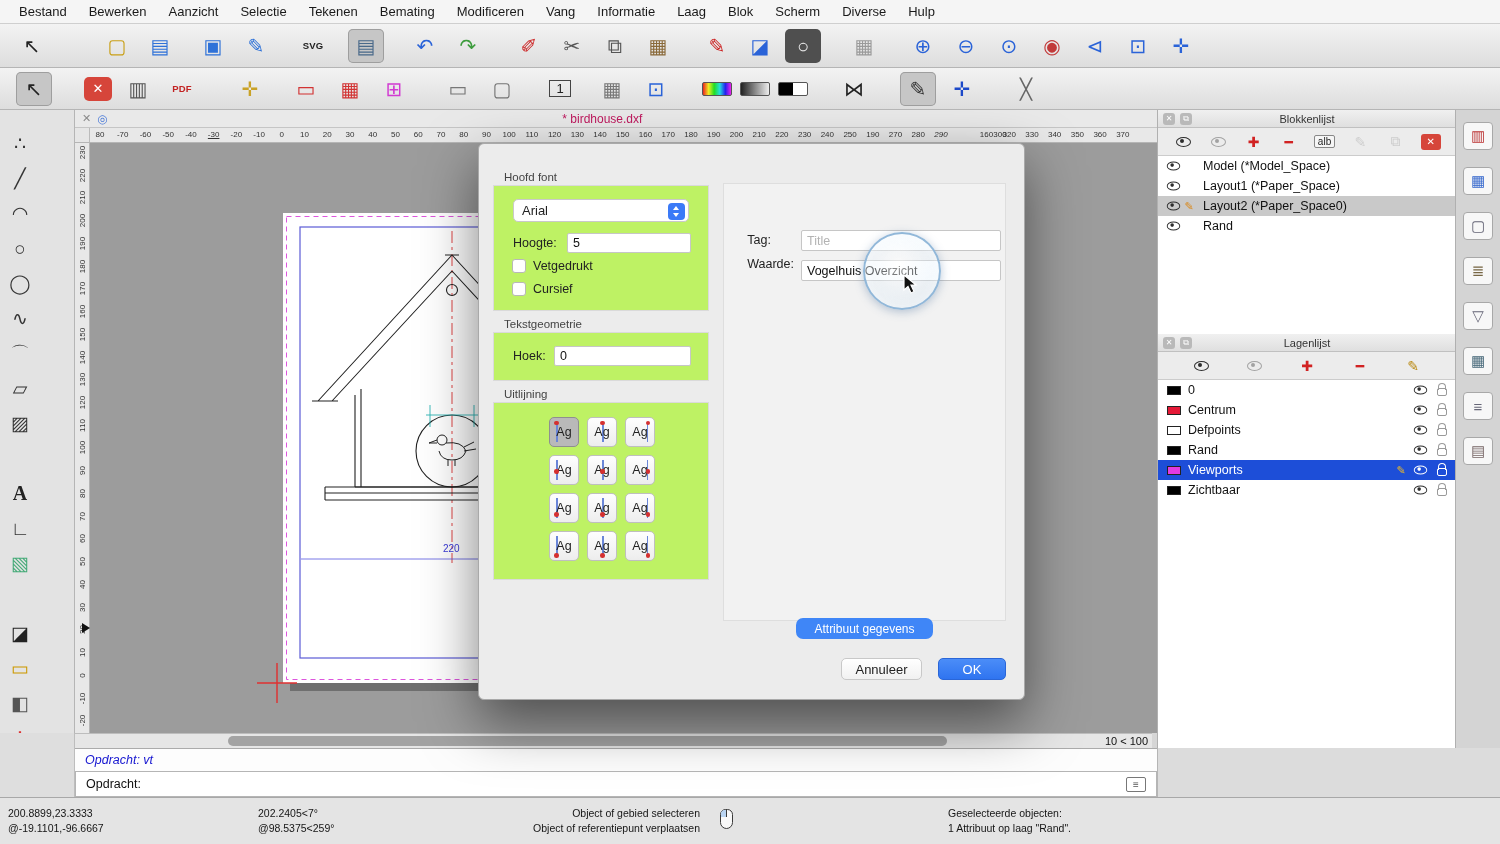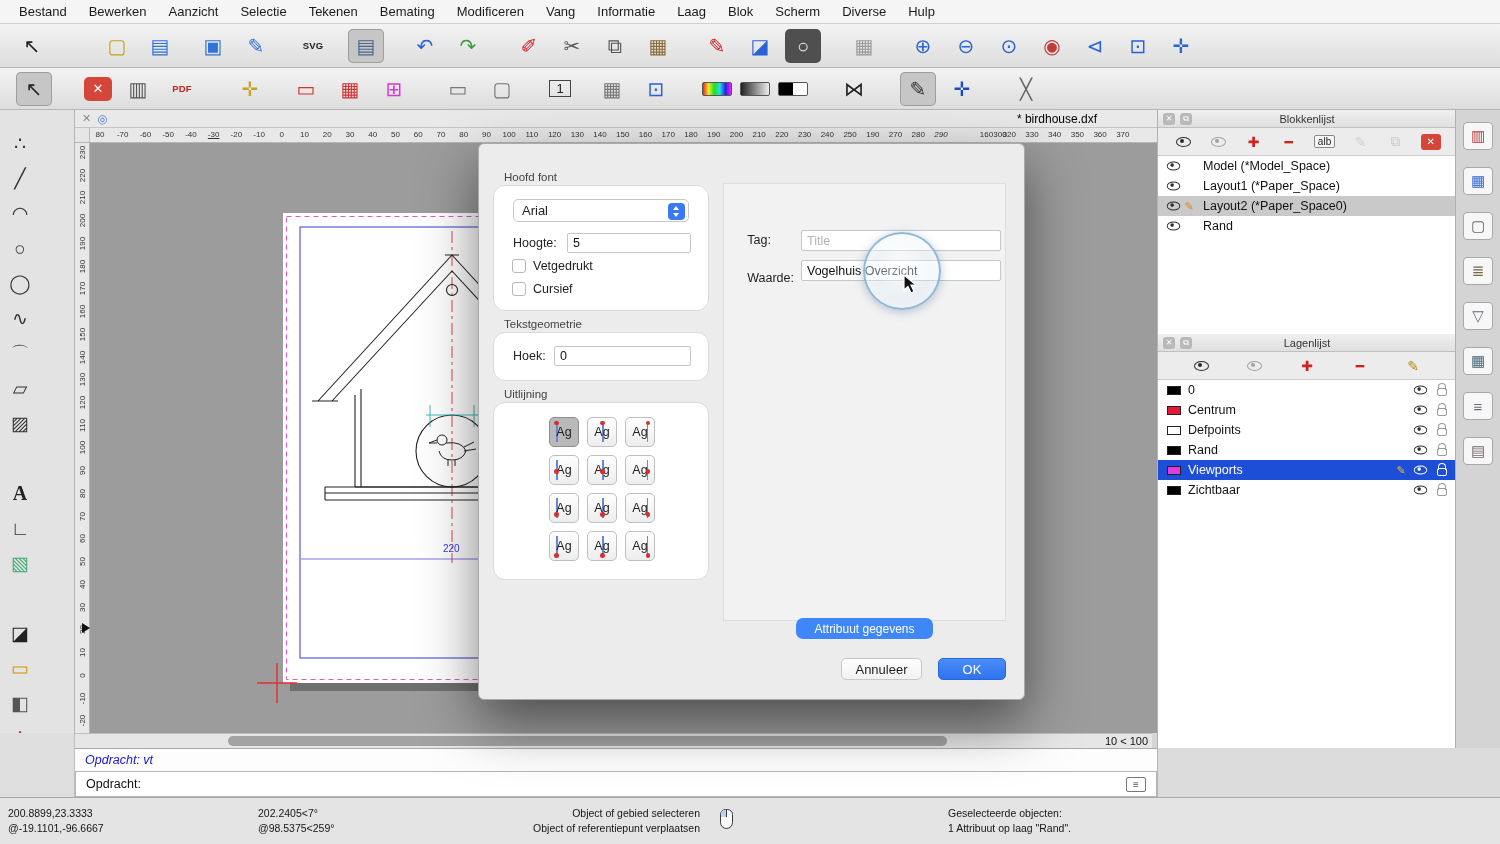--- a/index.html
+++ b/index.html
@@ -26,21 +26,21 @@
 
   
   .ltools{position:absolute;left:0;top:110px;width:75px;height:623px;background:#e3e3e3;border-right:1px solid #b5b5b5;display:flex;flex-wrap:wrap;align-content:flex-start;padding:16px 2px 0 2px}
   .ltool{width:34px;height:33px;margin:1px;display:flex;align-items:center;justify-content:center;font-size:19px;border-radius:4px;color:#333}
   .ltool.serif .g{font-family:"Liberation Serif",serif;font-weight:700;font-size:20px}
 
   
   .viewbar{position:absolute;left:75px;top:110px;width:1082px;height:18px;background:#e9e9e9;border-bottom:1px solid #c5c5c5;display:flex;align-items:center;font-size:12px;color:#333}
   .vb-ic{font-size:11px;color:#8a8a8a;margin-left:7px}
   .vb-zoom{color:#4a7ad8;font-size:12px;margin-left:6px}
-  .vb-title{flex:1;text-align:right;margin-right:60px;color:#000000}
+  .vb-title{flex:1;text-align:center;margin-right:60px;color:#be185d}
   .ruler-corner{position:absolute;left:75px;top:128px;width:15px;height:15px;background:#e6e6e6;border-right:1px solid #bbb;border-bottom:1px solid #b5b5b5}
   .hruler{position:absolute;left:90px;top:128px;width:1067px;height:15px;background:#e8e8e8;border-bottom:1px solid #b5b5b5;overflow:hidden;font-size:8px;color:#333}
   .htick{position:absolute;top:2px;width:24px;text-align:center}
   .vruler{position:absolute;left:75px;top:143px;width:15px;height:590px;background:#e8e8e8;border-right:1px solid #b5b5b5;overflow:hidden;font-size:8px;color:#333}
   .vtick{position:absolute;left:-4px;width:23px;text-align:center;transform:rotate(-90deg)}
   .vmark{position:absolute;right:0;top:480px;width:0;height:0;border-top:5px solid transparent;border-bottom:5px solid transparent;border-left:8px solid #111}
   .canvas{position:absolute;left:90px;top:143px;width:1067px;height:590px;background:#9c9c9c;overflow:hidden}
 
   
   .hscroll{position:absolute;left:75px;top:733px;width:1015px;height:15px;background:#e6e6e6;border-top:1px solid #bdbdbd}
@@ -102,21 +102,21 @@
   .lrow.selected .lock,{border-color:#fff}
   .lrow.selected .lock{border-color:#fff}
   .lrow.selected .lock::before{border-color:#fff}
 
   
   .rstrip{position:absolute;left:1455px;top:110px;width:45px;height:638px;background:#d4d4d4;border-left:1px solid #b0b0b0;padding-top:12px}
   .rs-ic{width:30px;height:28px;background:#f7f7f7;border:1px solid #a8a8a8;border-radius:4px;margin:0 auto 17px auto;display:flex;align-items:center;justify-content:center;font-size:15px}
 
   
   .dlg{position:absolute;left:478px;top:143px;width:547px;height:557px;background:#ececec;border:1px solid #a9a9a9;border-radius:6px;box-shadow:0 22px 55px rgba(0,0,0,.5);z-index:30;font-size:12.5px;color:#222}
-  .gb{position:absolute;background:#ffffff;border:1px solid #dadada;border-radius:12px}
+  .gb{position:absolute;background:#bef264;border:1px solid #dadada;border-radius:0}
   .gb1{left:14px;top:41px;width:216px;height:126px}
   .gb2{left:14px;top:188px;width:216px;height:49px}
   .gb3{left:14px;top:258px;width:216px;height:178px}
   .sec-label{position:absolute;font-size:11.5px;color:#444}
   .dd{position:absolute;left:34px;top:55px;width:176px;height:23px;background:#fff;border:1px solid #c9c9c9;border-radius:5px;display:flex;align-items:center;padding-left:8px;font-size:13px}
   .dd-step{position:absolute;right:3px;top:2.5px;width:17px;height:17px;background:#3b7af7;border-radius:4px}
   .dd-step::before{content:'';position:absolute;left:5px;top:3px;border-left:3.5px solid transparent;border-right:3.5px solid transparent;border-bottom:4px solid #fff}
   .dd-step::after{content:'';position:absolute;left:5px;bottom:3px;border-left:3.5px solid transparent;border-right:3.5px solid transparent;border-top:4px solid #fff}
   .din{position:absolute;background:#fff;border:1px solid #c6c6c6;border-radius:2px;font-size:12.5px;padding:0 5px;font-family:inherit;color:#111}
   .dlabel{position:absolute}
@@ -896,21 +896,21 @@
           <span class="agline"></span>
           <span class="agtext">Ag</span>
           <span class="agdot"></span>
         </span>
       </div>
   </div>
 
   <div class="attr-panel"></div>
   <span class="dlabel" style="left:230px;top:89px;width:62px;text-align:right">Tag:</span>
   <input class="din" style="left: 322px; top: 86px; width: 200px; height: 21px;" placeholder="Title">
-  <span class="dlabel" style="left:230px;top:127px;width:85px;text-align:right">Waarde:</span>
+  <span class="dlabel" style="left:230px;top:113px;width:85px;text-align:right">Waarde:</span>
   <input class="din" style="left: 322px; top: 116px; width: 200px; height: 21px;" value="Vogelhuis Overzicht">
 
   <div class="loupe">
     <svg class="cursor-svg" width="16" height="22" viewBox="0 0 16 22">
       <path d="M1 1 L1 16 L5 12.5 L8 19 L11 17.5 L8 11 L13 11 Z" fill="#111" stroke="#fff" stroke-width="1.2"></path>
     </svg>
   </div>
 
   <div class="attr-pill">Attribuut gegevens</div>
   <div class="btn btn-cancel">Annuleer</div>

